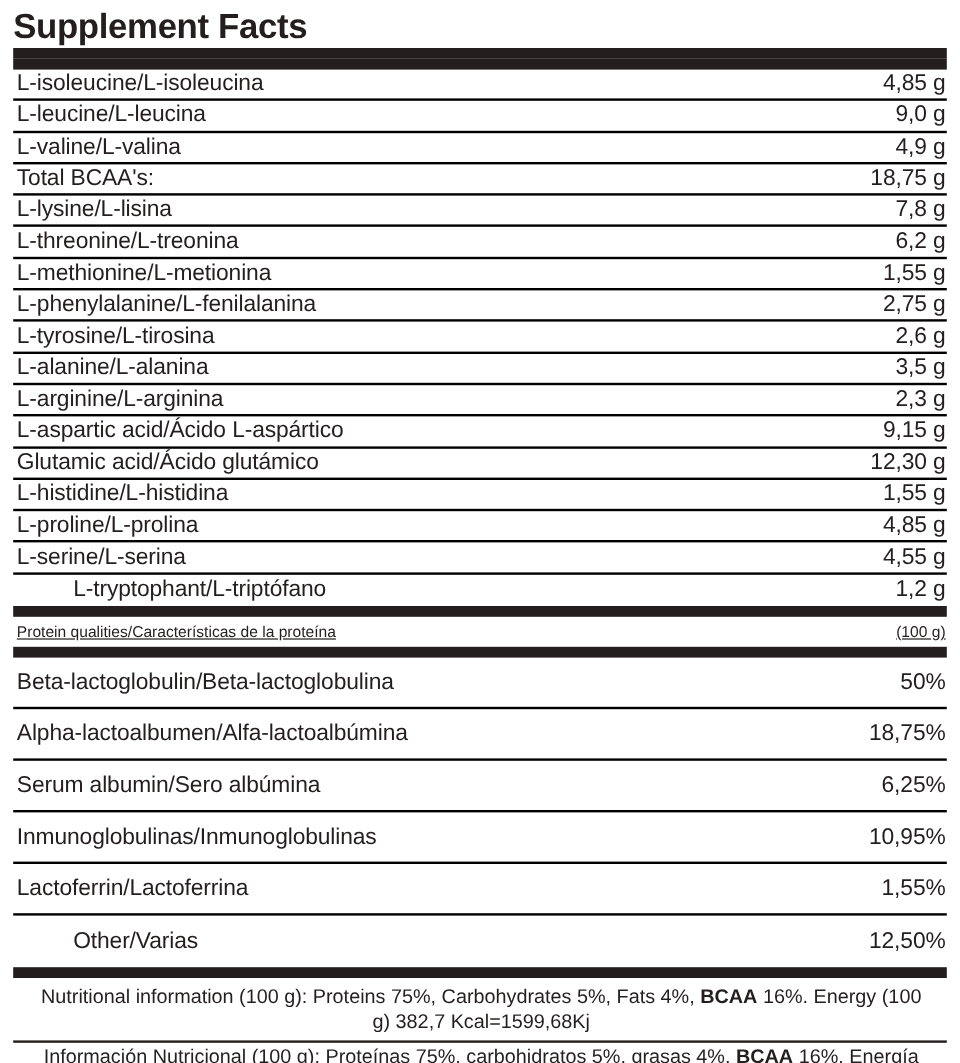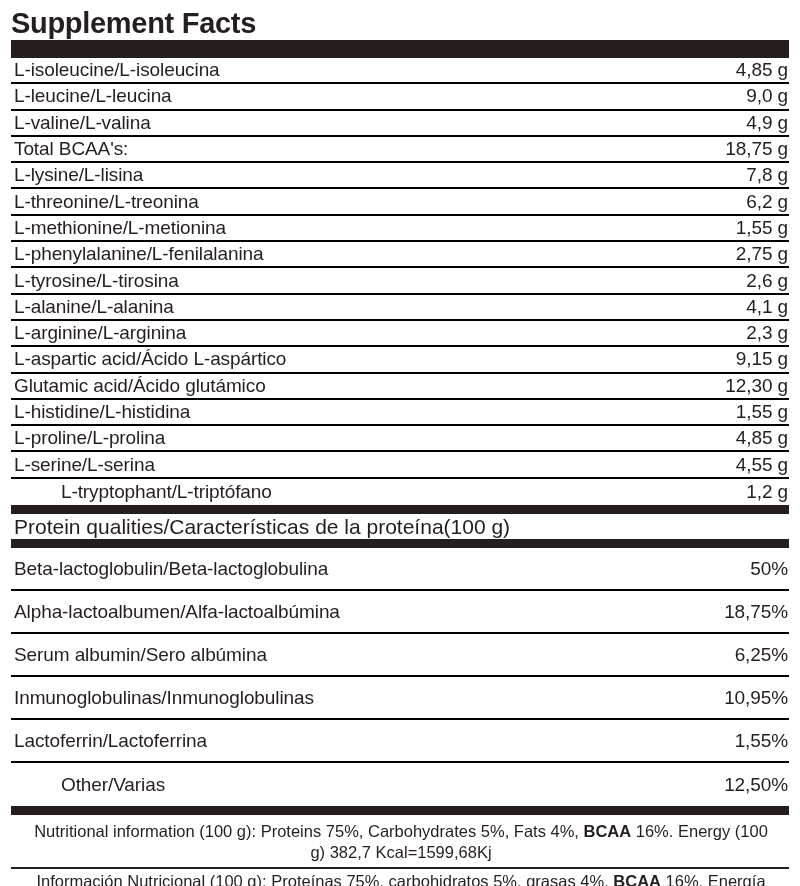--- a/index.html
+++ b/index.html
@@ -40,24 +40,25 @@
     padding: 0 1px 0 3px;
     letter-spacing: -0.1px;
   }
   .rows .row:last-child { border-bottom: none; margin-left: 47px; }
 
   .q-row { height: 43px; }
 
   .mid-header {
     height: 25px;
     display: flex;
-    justify-content: flex-start;
+    justify-content: space-between;
     align-items: center;
-    font-size: 21px;
+    font-size: 13px;
     padding: 0 1px 0 3px;
+    text-decoration: underline;
   }
 
   .footer { padding-top: 4px; font-size: 16.5px; }
   .footer .para { padding: 2px 0 3px 2px; text-align: center; }
   .footer .line { line-height: 20.5px; white-space: nowrap; }
   .footer .rule { height: 2px; background: #241e1f; margin-top: 2px; }
   .footer b { font-weight: bold; }
 </style>
 </head>
 <body>
@@ -103,21 +104,21 @@
     <div class="row">
       <span>L-phenylalanine/L-fenilalanina</span>
       <span>2,75 g</span>
     </div>
     <div class="row">
       <span>L-tyrosine/L-tirosina</span>
       <span>2,6 g</span>
     </div>
     <div class="row">
       <span>L-alanine/L-alanina</span>
-      <span>4,1 g</span>
+      <span>3,5 g</span>
     </div>
     <div class="row">
       <span>L-arginine/L-arginina</span>
       <span>2,3 g</span>
     </div>
     <div class="row">
       <span>L-aspartic acid/Ácido L-aspártico</span>
       <span>9,15 g</span>
     </div>
     <div class="row">

